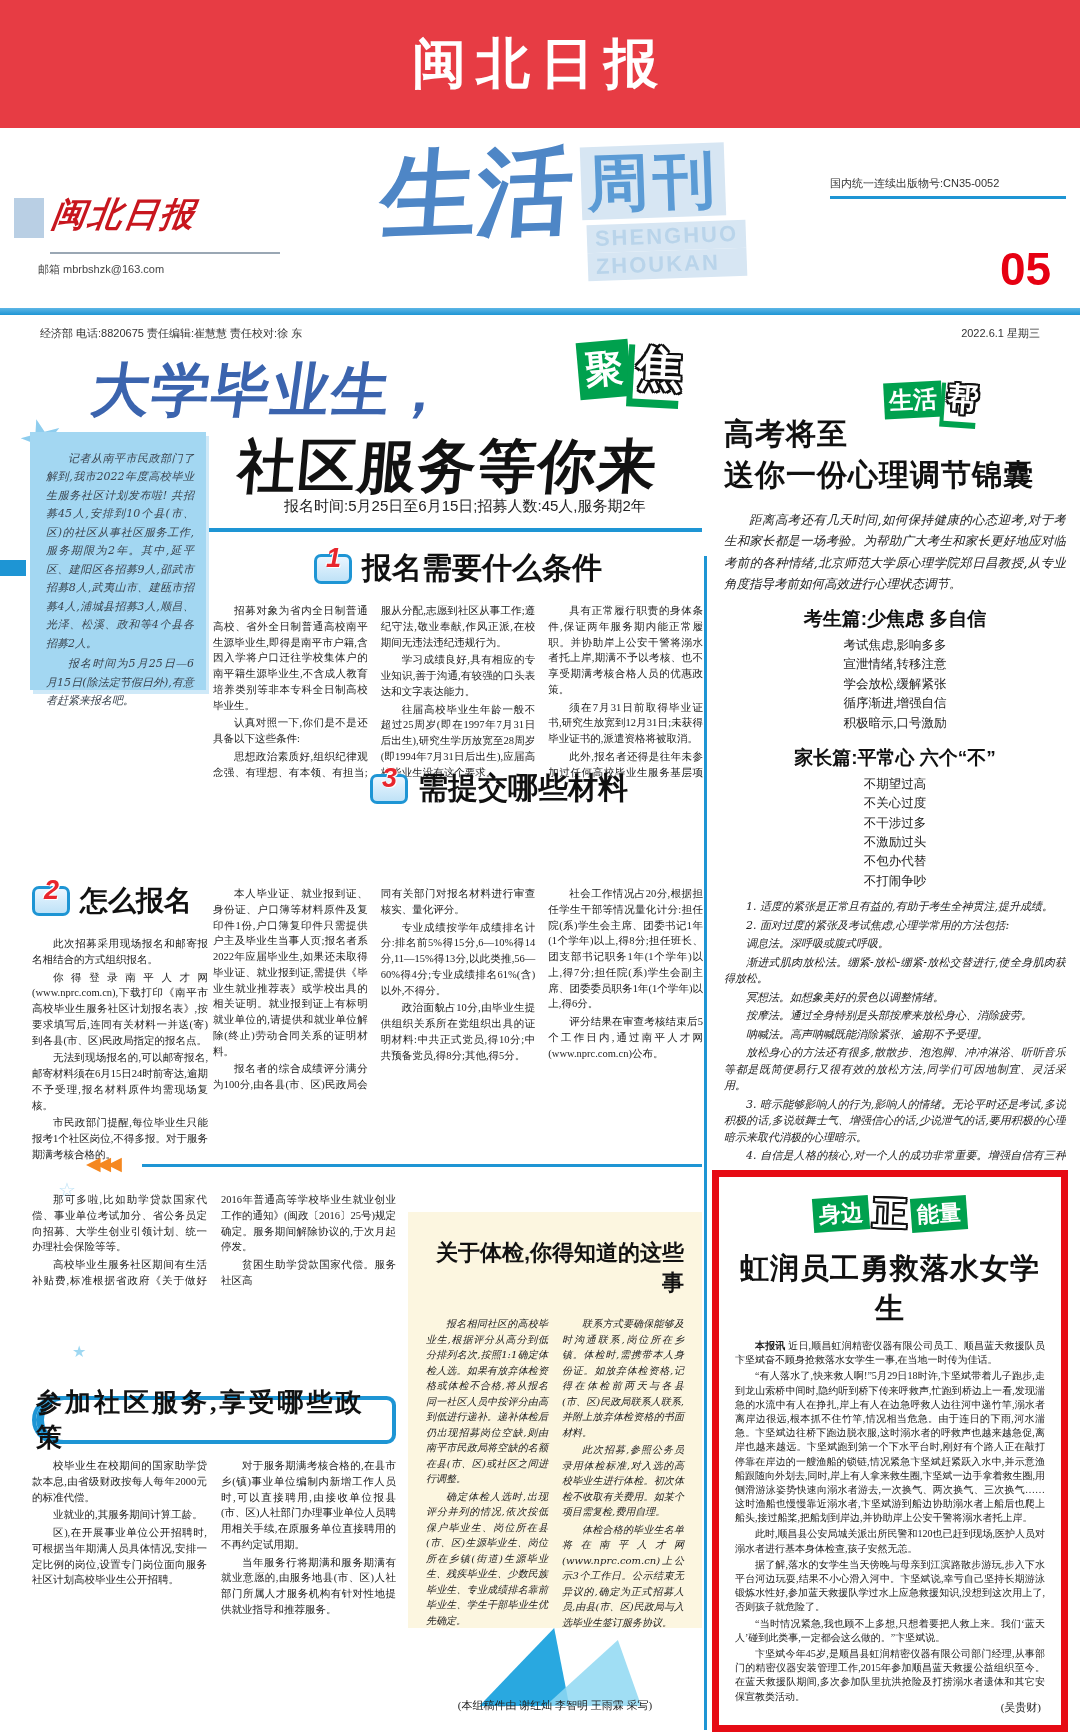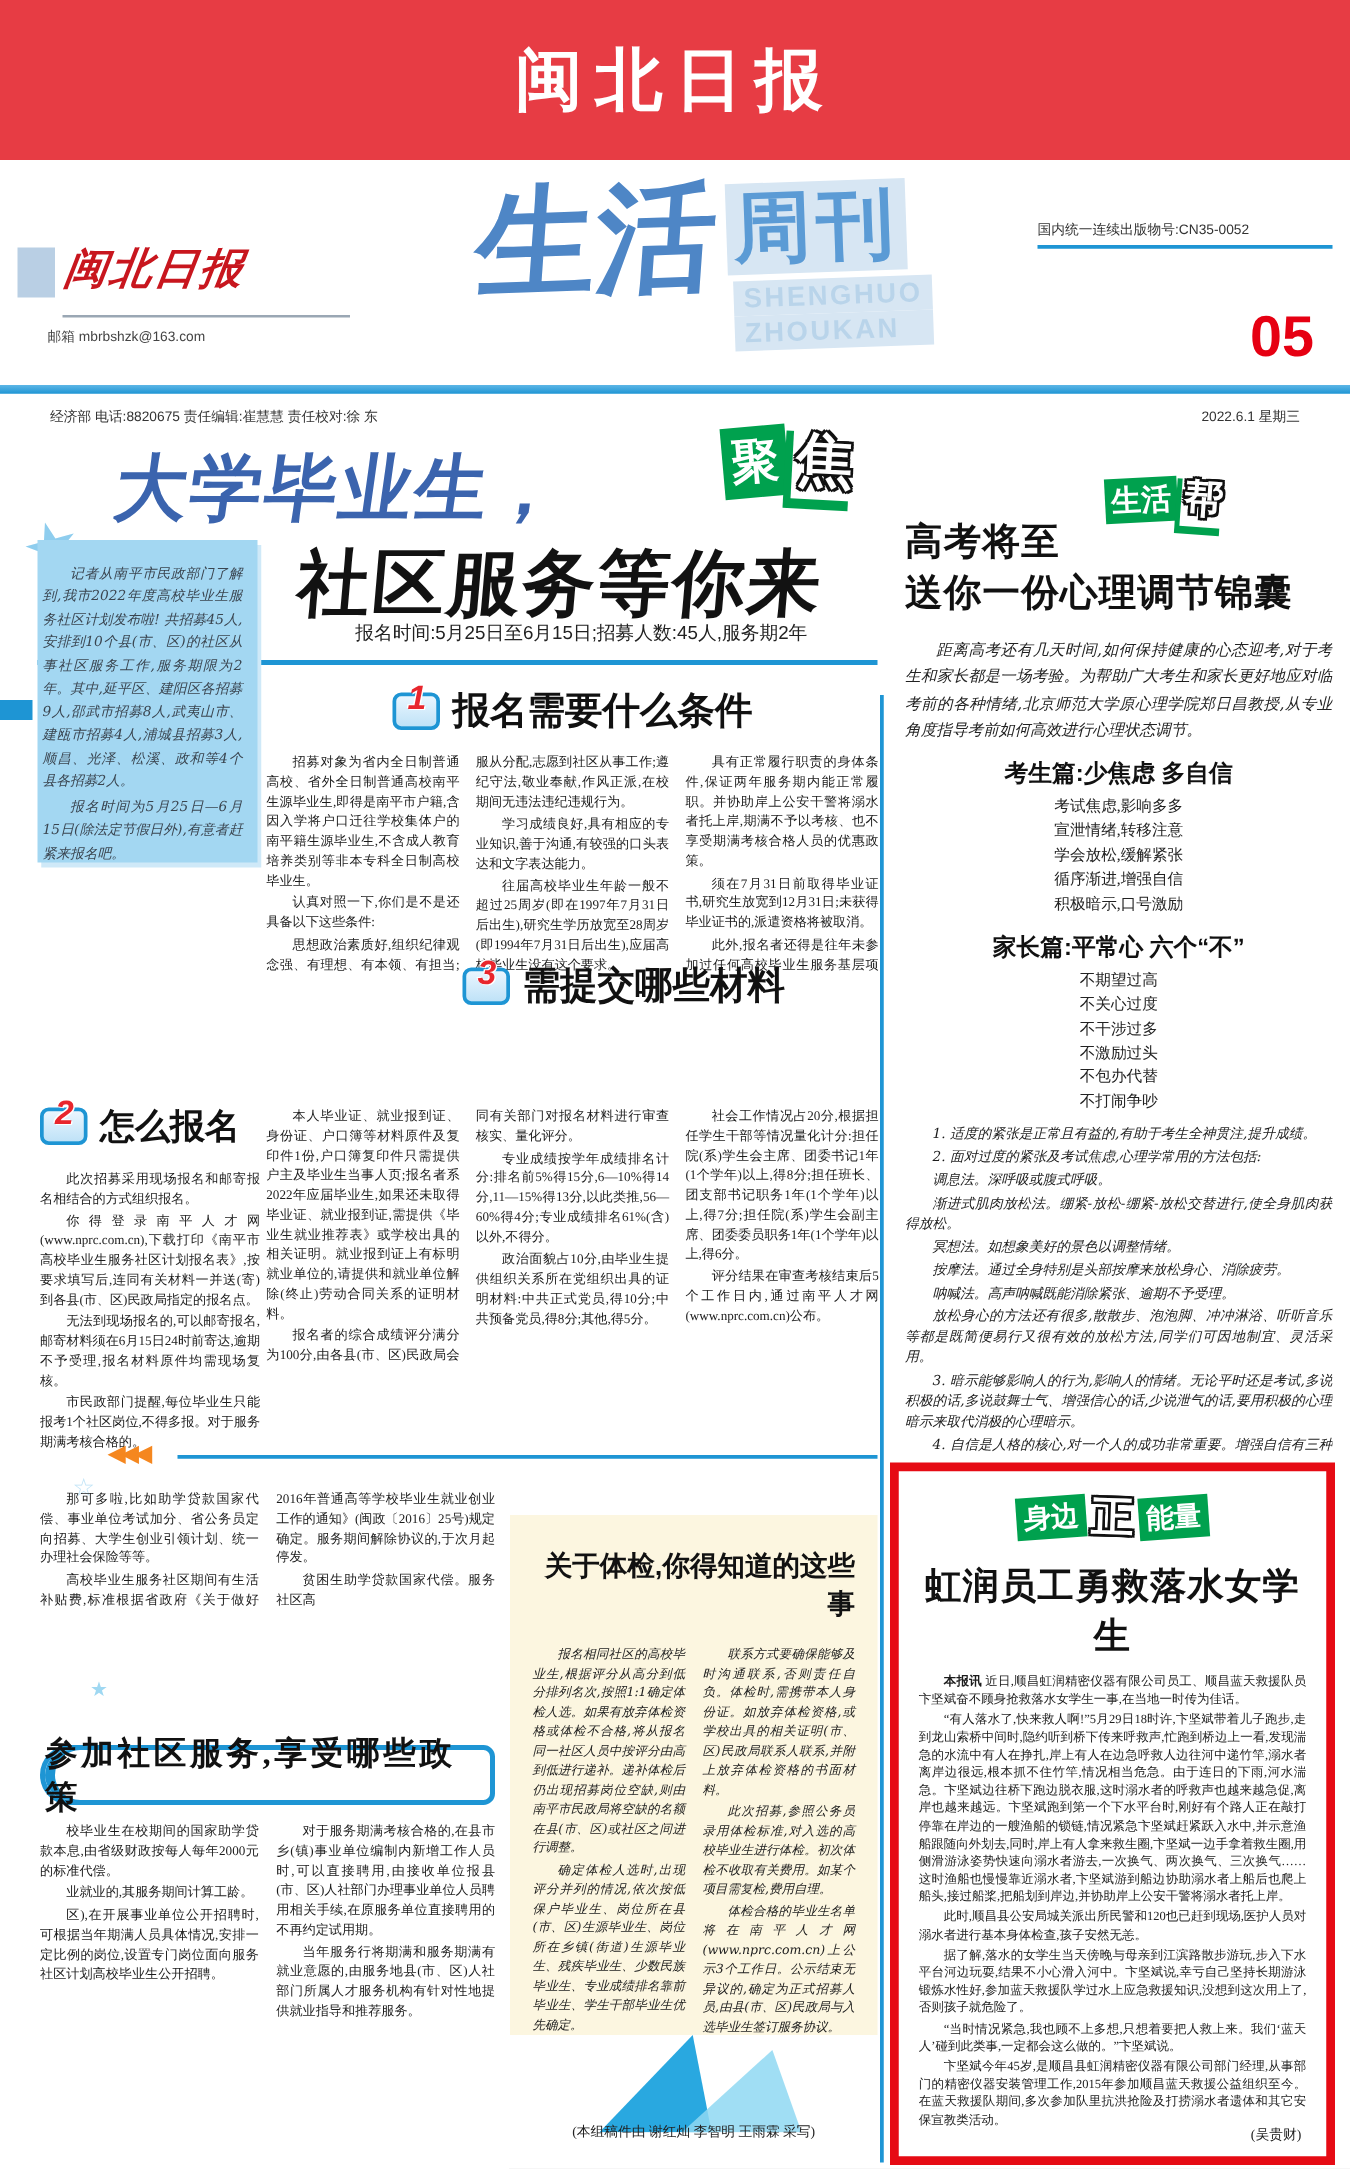--- a/index.html
+++ b/index.html
@@ -72,21 +72,21 @@
   .badge-jujiao { position:absolute; left:578px; top:338px; }
   .badge-jujiao .bg-green { font-size:38px; padding:3px 7px; transform:rotate(-5deg); }
   .badge-jujiao .outline-ch { font-size:46px; margin-left:4px; transform:rotate(3deg);
     background:#fff; box-shadow:-6px 8px 0 #00a14e; padding:0 3px; }
   .badge-shhb { position:absolute; left:884px; top:378px; }
   .badge-shhb .bg-green { font-size:24px; padding:2px 5px; transform:rotate(-3deg); }
   .badge-shhb .outline-ch { font-size:32px; margin-left:3px; transform:rotate(4deg);
     background:#fff; box-shadow:-4px 6px 0 #00a14e; padding:0 2px; }
   
   .note-box { position:absolute; left:30px; top:432px; width:176px; height:258px;
-    background:#a3d7f2; padding:18px 12px 10px 4px; box-shadow:3px 4px 0 #cfe9f8; }
+    background:#a3d7f2; padding:18px 12px 10px 16px; box-shadow:3px 4px 0 #cfe9f8; }
   .note-box .p { font-size:11px; line-height:1.68; color:#3a4550; font-style:italic;
     font-family:"DejaVu Serif",serif; }
   .star { position:absolute; color:#8ecdee; font-family:"DejaVu Sans",sans-serif; }
   .star-big { left:18px; top:408px; font-size:52px; transform:rotate(-15deg); }
   .star-dot { position:absolute; left:44px; top:440px; width:12px; height:12px; border-radius:50%; background:#fff; }
   .star-s1 { left:58px; top:1178px; font-size:20px; color:#bfe3f6; }
   .star-s2 { left:72px; top:1342px; font-size:16px; color:#9fd8f2; }
   
   .p { font-size:10.5px; line-height:1.5; text-align:justify; text-indent:2em;
        color:#1c1c1c; margin-bottom:2px; }
@@ -278,21 +278,21 @@
     <p class="p">区),在开展事业单位公开招聘时,可根据当年期满人员具体情况,安排一定比例的岗位,设置专门岗位面向服务社区计划高校毕业生公开招聘。</p>
     <p class="p">对于服务期满考核合格的,在县市乡(镇)事业单位编制内新增工作人员时,可以直接聘用,由接收单位报县(市、区)人社部门办理事业单位人员聘用相关手续,在原服务单位直接聘用的不再约定试用期。</p>
     <p class="p">当年服务行将期满和服务期满有就业意愿的,由服务地县(市、区)人社部门所属人才服务机构有针对性地提供就业指导和推荐服务。</p>
   </div>
 
   <div class="checkup">
     <div class="checkup-title">关于体检,你得知道的这些事</div>
     <div class="cols2">
       <p class="p">报名相同社区的高校毕业生,根据评分从高分到低分排列名次,按照1:1确定体检人选。如果有放弃体检资格或体检不合格,将从报名同一社区人员中按评分由高到低进行递补。递补体检后仍出现招募岗位空缺,则由南平市民政局将空缺的名额在县(市、区)或社区之间进行调整。</p>
       <p class="p">确定体检人选时,出现评分并列的情况,依次按低保户毕业生、岗位所在县(市、区)生源毕业生、岗位所在乡镇(街道)生源毕业生、残疾毕业生、少数民族毕业生、专业成绩排名靠前毕业生、学生干部毕业生优先确定。</p>
-      <p class="p">联系方式要确保能够及时沟通联系,否则责任自负。体检时,需携带本人身份证。如放弃体检资格,或学校出具的相关证明(市、区)民政局联系人联系,并附上放弃体检资格的书面材料。</p>
+      <p class="p">联系方式要确保能够及时沟通联系,岗位所在乡镇。体检时,需携带本人身份证。如放弃体检资格,记得在体检前两天与各县(市、区)民政局联系人联系,并附上放弃体检资格的书面材料。</p>
       <p class="p">此次招募,参照公务员录用体检标准,对入选的高校毕业生进行体检。初次体检不收取有关费用。如某个项目需复检,费用自理。</p>
       <p class="p">体检合格的毕业生名单将在南平人才网(www.nprc.com.cn)上公示3个工作日。公示结束无异议的,确定为正式招募人员,由县(市、区)民政局与入选毕业生签订服务协议。</p>
     </div>
   </div>
 
   <div class="tri tri1"></div>
   <div class="tri tri2"></div>
   <div class="bottom-byline">(本组稿件由 谢红灿 李智明 王雨霖 采写)</div>
 
   <div class="v-divider"></div>

